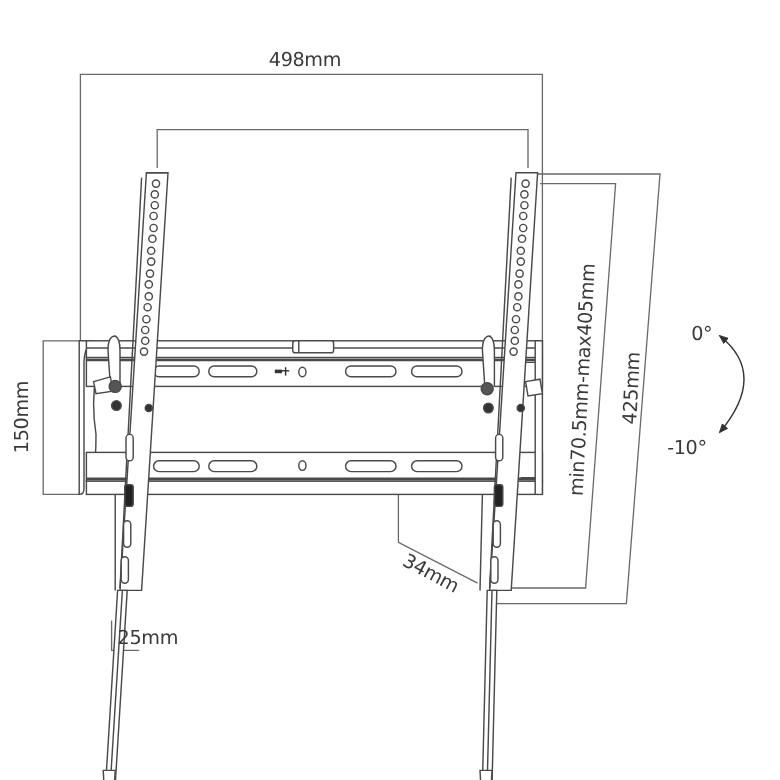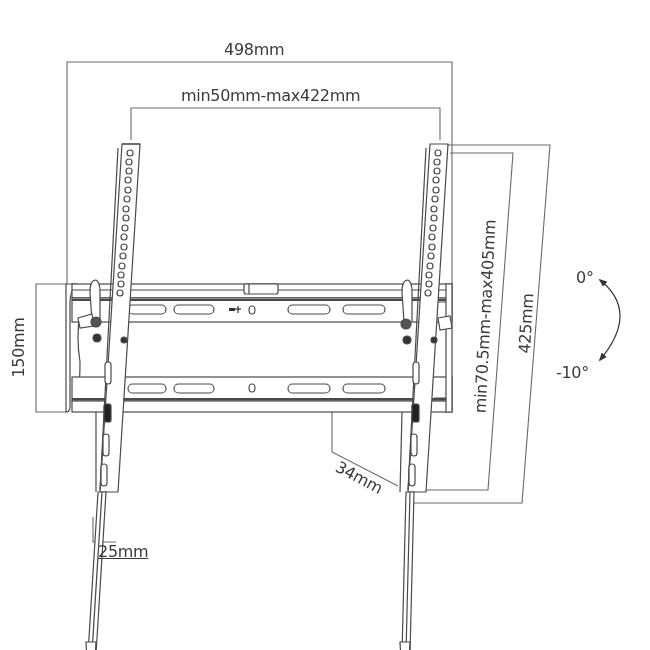--- a/index.html
+++ b/index.html
@@ -151,21 +151,20 @@
     <rect x="411" y="412" width="6" height="22" rx="3" fill="#fff"></rect>
     <rect x="409" y="442" width="6" height="22" rx="3" fill="#fff"></rect>
     <path d="M402,390 L400,470" fill="none"></path>
   </g>
 
   <path d="M600,258 Q640,290 600,338" fill="none" stroke="#333" stroke-width="1.2" marker-start="url(#arrowHead)" marker-end="url(#arrowHead)"></path>
 </svg>
 
 
 <div class="lbl" style="left:224px; top:18px;">498mm</div>
-<div class="lbl" style="left:181px; top:64px;">min50mm-max422mm</div>
 <div class="lbl" style="left:-12px; top:316px; transform:rotate(-90deg);">150mm</div>
 <div class="lbl" style="left:388px; top:285px; transform:rotate(-87deg);">min70.5mm-max405mm</div>
 <div class="lbl" style="left:496px; top:292px; transform:rotate(-87deg);">425mm</div>
 <div class="lbl" style="left:334px; top:446px; transform:rotate(28deg);">34mm</div>
-<div class="lbl" style="left:98px; top:520px;text-decoration:underline;">25mm</div>
+<div class="lbl" style="left:98px; top:500px;">25mm</div>
 <div class="lbl" style="left:576px; top:246px;">0°</div>
 <div class="lbl" style="left:556px; top:341px;">-10°</div>
 </div>
 
 </body></html>

